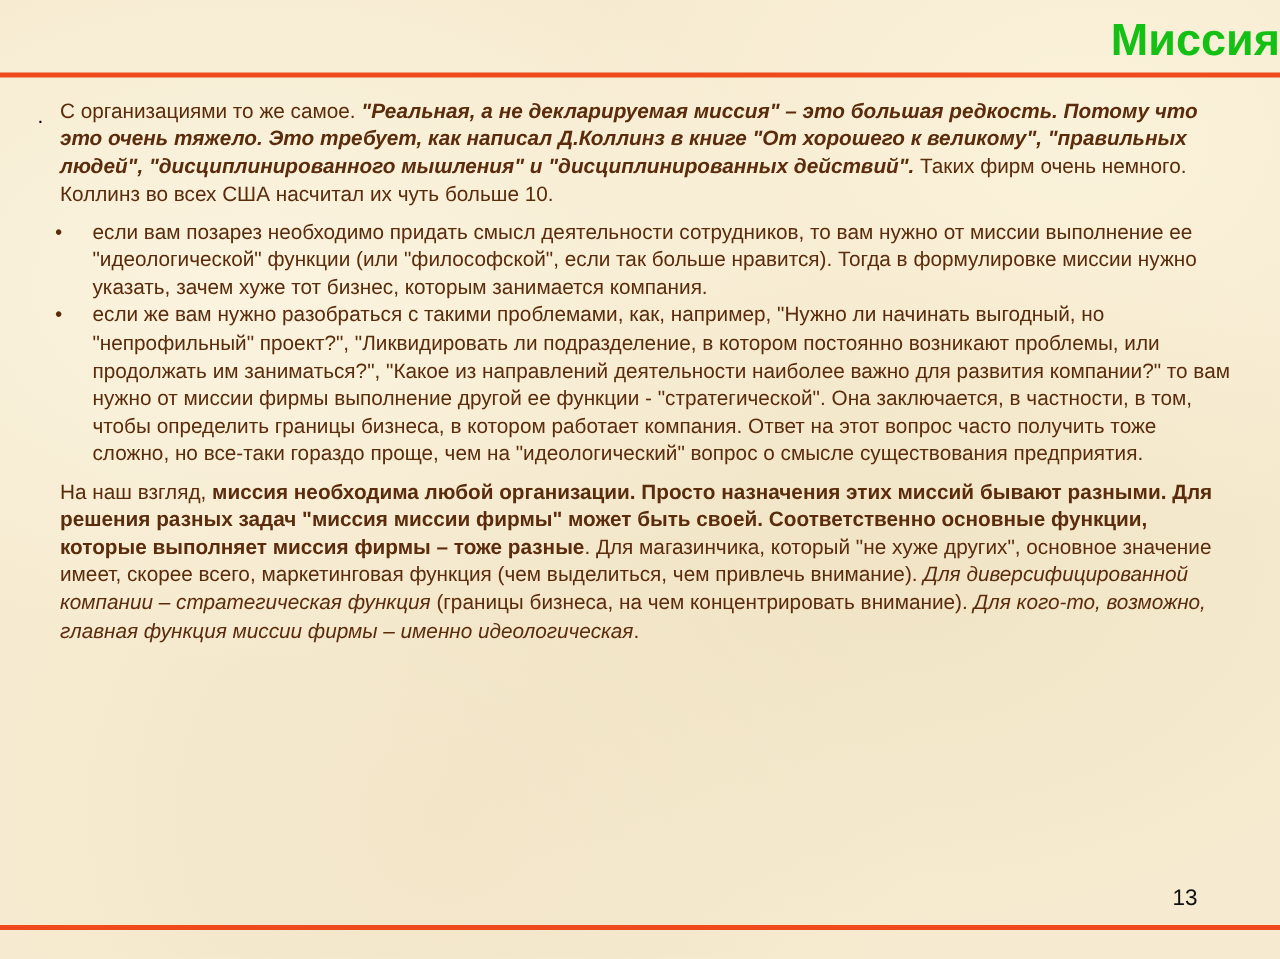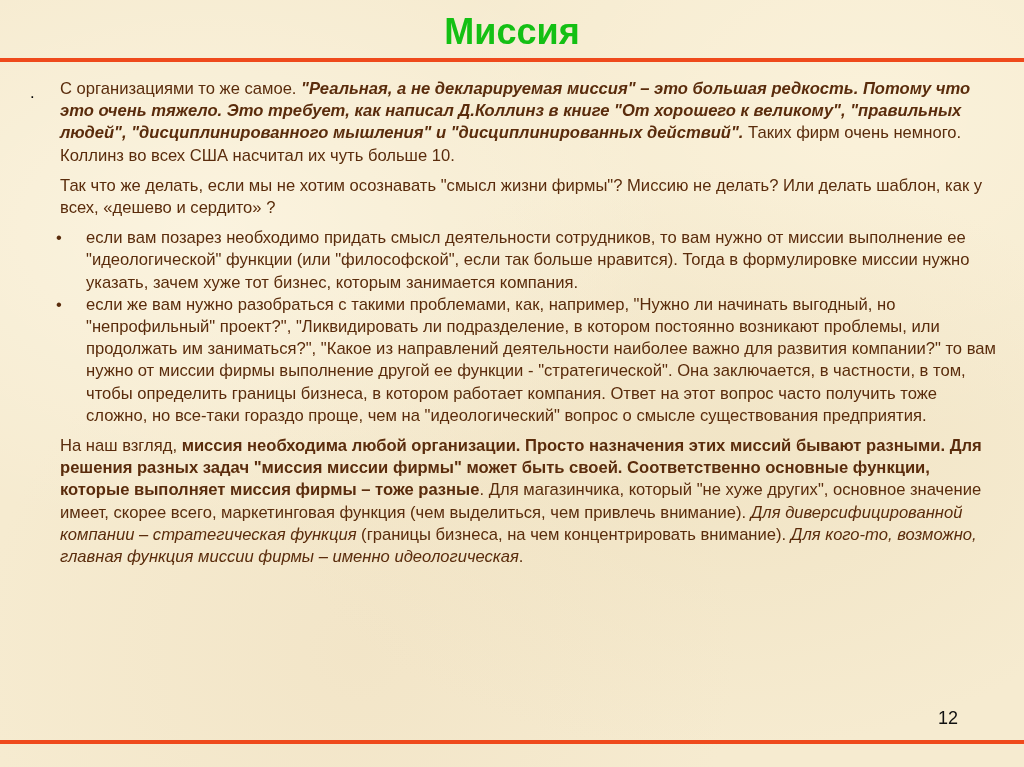--- a/index.html
+++ b/index.html
@@ -18,21 +18,21 @@
       radial-gradient(ellipse at 85% 15%, rgba(255,248,228,0.5) 0%, rgba(255,248,228,0) 35%),
       radial-gradient(ellipse at 35% 85%, rgba(238,222,190,0.45) 0%, rgba(238,222,190,0) 40%);
     font-family: "Liberation Sans", "DejaVu Sans", sans-serif;
     color: #5a2c0c;
   }
   .slide-title {
     position: absolute;
     left: 0;
     top: 8px;
     width: 1024px;
-    text-align: center;
+    text-align: right;
     font-size: 36px;
     font-weight: bold;
     color: #14c014;
     letter-spacing: 0px;
     line-height: 48px;
   }
   .rule {
     position: absolute;
     left: 0;
     width: 1024px;
@@ -43,21 +43,20 @@
   .rule.bottom { top: 740px; }
 
   .content {
     position: absolute;
     left: 48px;
     top: 78px;
     width: 940px;
     font-size: 16.6px;
     line-height: 22.2px;
     color: #5a2c0c;
-    margin-left: 12px;
   }
   .content p {
     margin: 0;
   }
   .para {
     margin-bottom: 8px !important;
   }
   .b { font-weight: bold; }
   .bi { font-weight: bold; font-style: italic; }
   .i { font-style: italic; }
@@ -103,21 +102,20 @@
 <div class="slide-title">Миссия</div>
 <div class="rule top"></div>
 
 <div class="lead-dot">.</div>
 
 <div class="content">
   <p class="para">
     <span>С организациями то же самое. </span><span class="bi">"Реальная, а не декларируемая миссия" – это большая редкость. Потому что это очень тяжело. Это требует, как написал Д.Коллинз в книге "От хорошего к великому", "правильных людей", "дисциплинированного мышления" и "дисциплинированных действий".</span><span> Таких фирм очень немного. Коллинз во всех США насчитал их чуть больше 10.</span>
   </p>
 
-  <p class="para">Так что же делать, если мы не хотим осознавать "смысл жизни фирмы"? Миссию не делать? Или делать шаблон, как у всех, «дешево и сердито» ?</p>
 
 
 
   <div class="bullets-wrap">
     <ul class="bullets para">
       <li>
         <span class="bullet">•</span>
         <span>если вам позарез необходимо придать смысл деятельности сотрудников, то вам нужно от миссии выполнение ее "идеологической" функции (или "философской", если так больше нравится). Тогда в формулировке миссии нужно указать, зачем хуже тот бизнес, которым занимается компания.</span>
       </li>
       <li>
@@ -125,14 +123,14 @@
         <span>если же вам нужно разобраться с такими проблемами, как, например, "Нужно ли начинать выгодный, но "непрофильный" проект?", "Ликвидировать ли подразделение, в котором постоянно возникают проблемы, или продолжать им заниматься?", "Какое из направлений деятельности наиболее важно для развития компании?" то вам нужно от миссии фирмы выполнение другой ее функции - "стратегической". Она заключается, в частности, в том, чтобы определить границы бизнеса, в котором работает компания. Ответ на этот вопрос часто получить тоже сложно, но все-таки гораздо проще, чем на "идеологический" вопрос о смысле существования предприятия.</span>
       </li>
     </ul>
   </div>
 
   <p>
     <span>На наш взгляд, </span><span class="b">миссия необходима любой организации. Просто назначения этих миссий бывают разными. Для решения разных задач "миссия миссии фирмы" может быть своей. Соответственно основные функции, которые выполняет миссия фирмы – тоже разные</span><span>. Для магазинчика, который "не хуже других", основное значение имеет, скорее всего, маркетинговая функция (чем выделиться, чем привлечь внимание). </span><span class="i">Для диверсифицированной компании – стратегическая функция</span><span> (границы бизнеса, на чем концентрировать внимание). </span><span class="i">Для кого-то, возможно, главная функция миссии фирмы – именно идеологическая</span><span>.</span>
   </p>
 </div>
 
-<div class="page-number">12</div>
+<div class="page-number">13</div>
 <div class="rule bottom"></div>
 
 </body></html>

